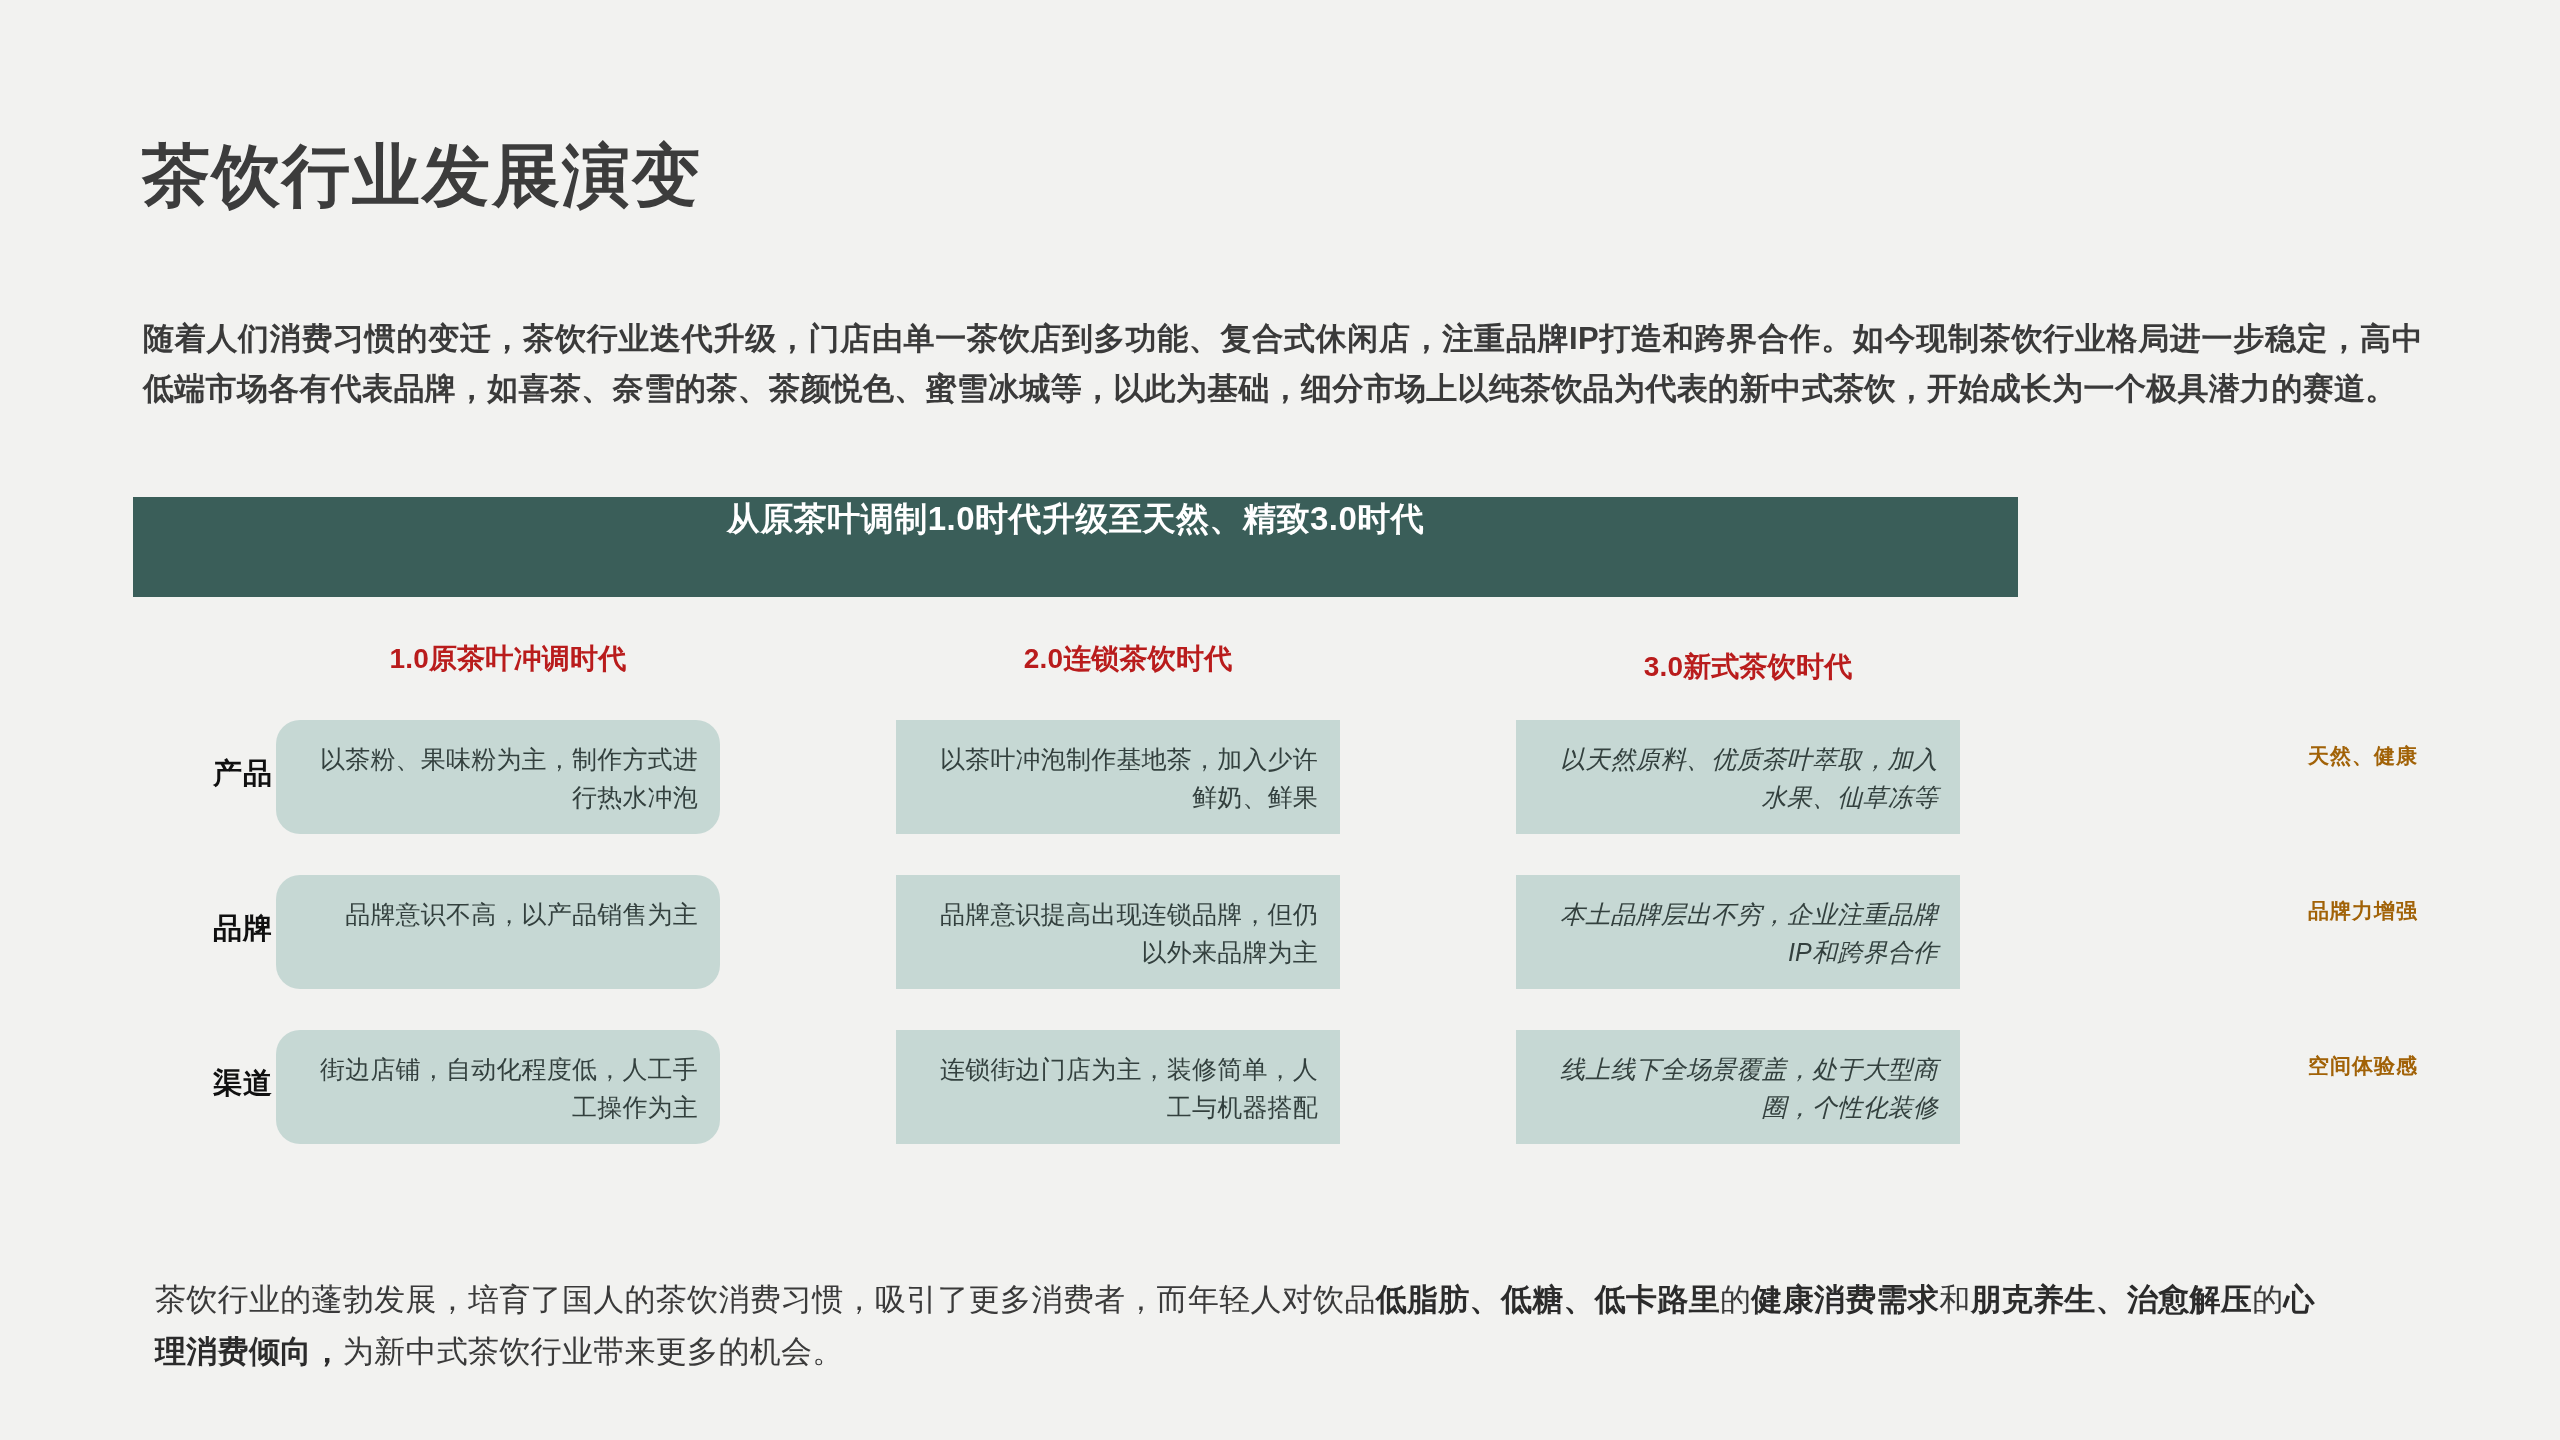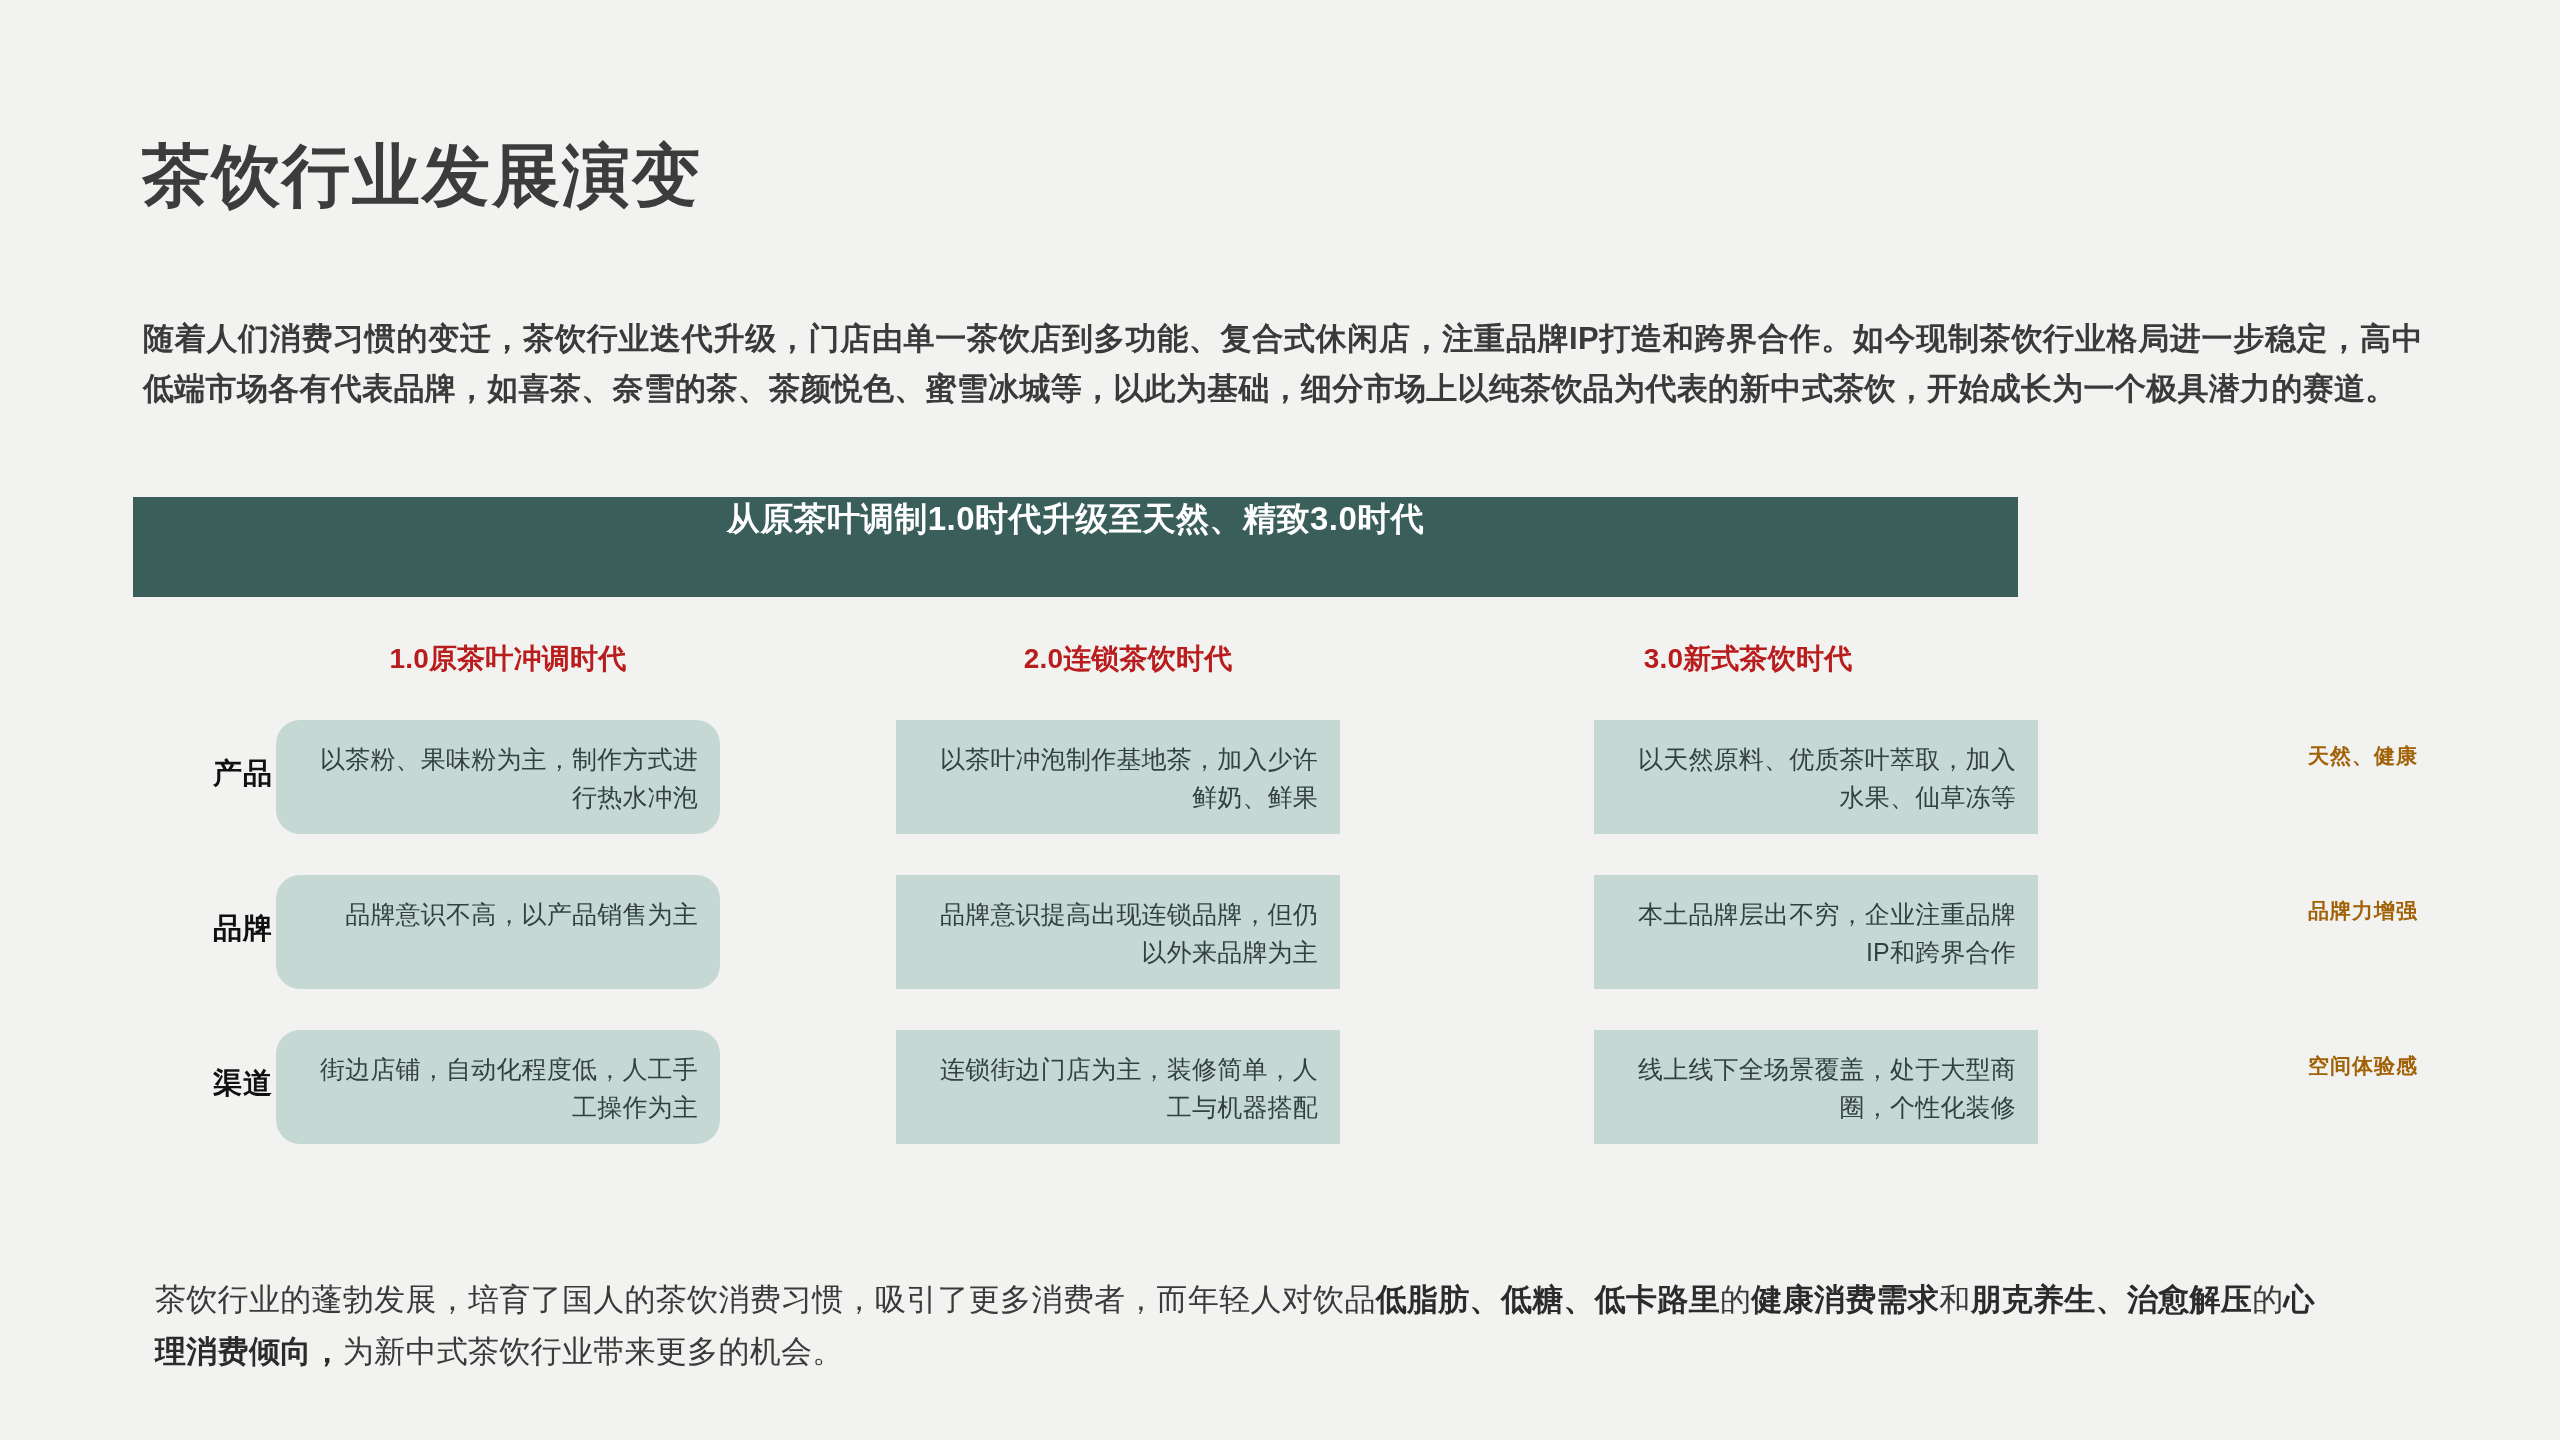--- a/index.html
+++ b/index.html
@@ -83,21 +83,21 @@
     top: 0;
     font-size: 28px;
     font-weight: bold;
     color: #b91c1c;
     white-space: nowrap;
     text-align: center;
     letter-spacing: 0.2px;
   }
   .col-head.c0 { left: 150px;  width: 450px; }
   .col-head.c1 { left: 770px;  width: 450px; }
-  .col-head.c2 { left: 1390px; width: 450px; }
+  .col-head.c2 { left: 1390px; width: 450px; margin-top: 8px; }
 
   .matrix-row {
     position: relative;
     height: 155px;
     text-align: right;
   }
   .row-label {
     position: absolute;
     left: 0;
     top: 52px;
@@ -111,21 +111,21 @@
     position: absolute;
     top: 18px;
     width: 444px;
     height: 114px;
     background: #c6d8d4;
     box-sizing: border-box;
     padding: 20px 22px 0 22px;
   }
   .cell.c0 { left: 143px; border-radius: 24px; }
   .cell.c1 { left: 763px; }
-  .cell.c2 { left: 1461px; }
+  .cell.c2 { left: 1383px; font-style: italic; }
   .cell-text {
     font-size: 25px;
     line-height: 1.52;
     color: #33403e;
     letter-spacing: 0.2px;
   }
   .row-outcome {
     position: absolute;
     left: 1905px;
     top: 40px;

